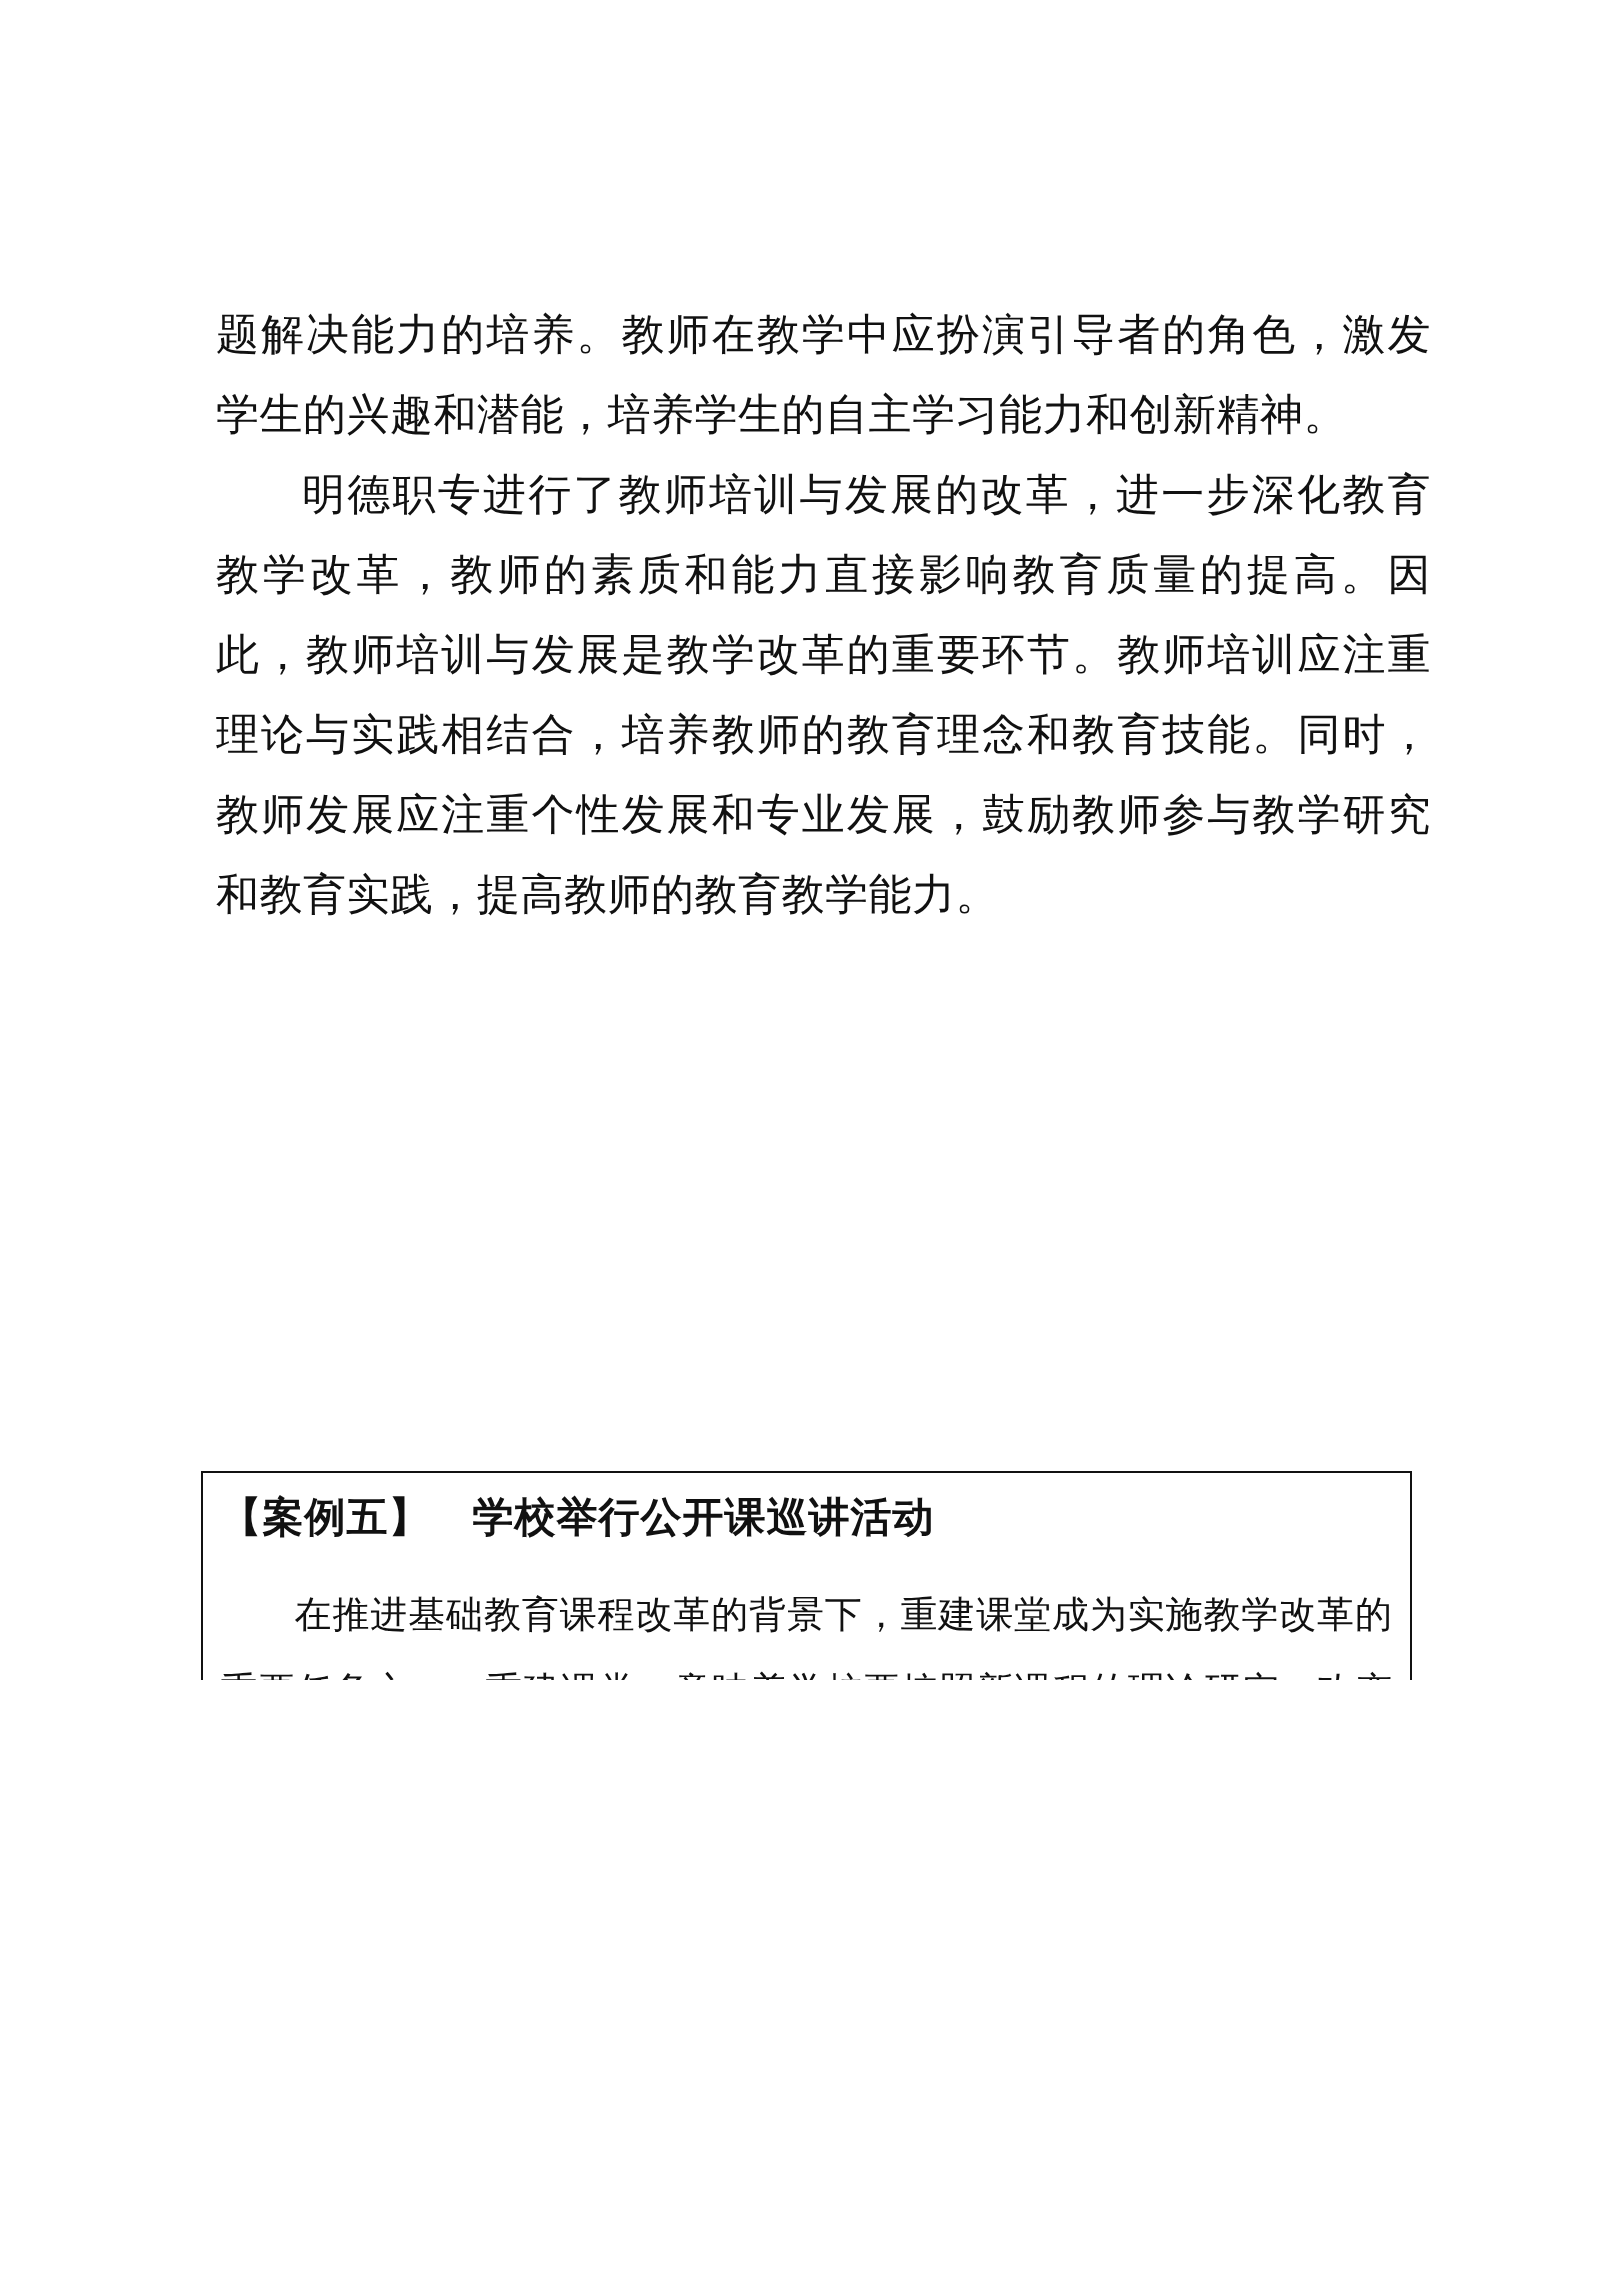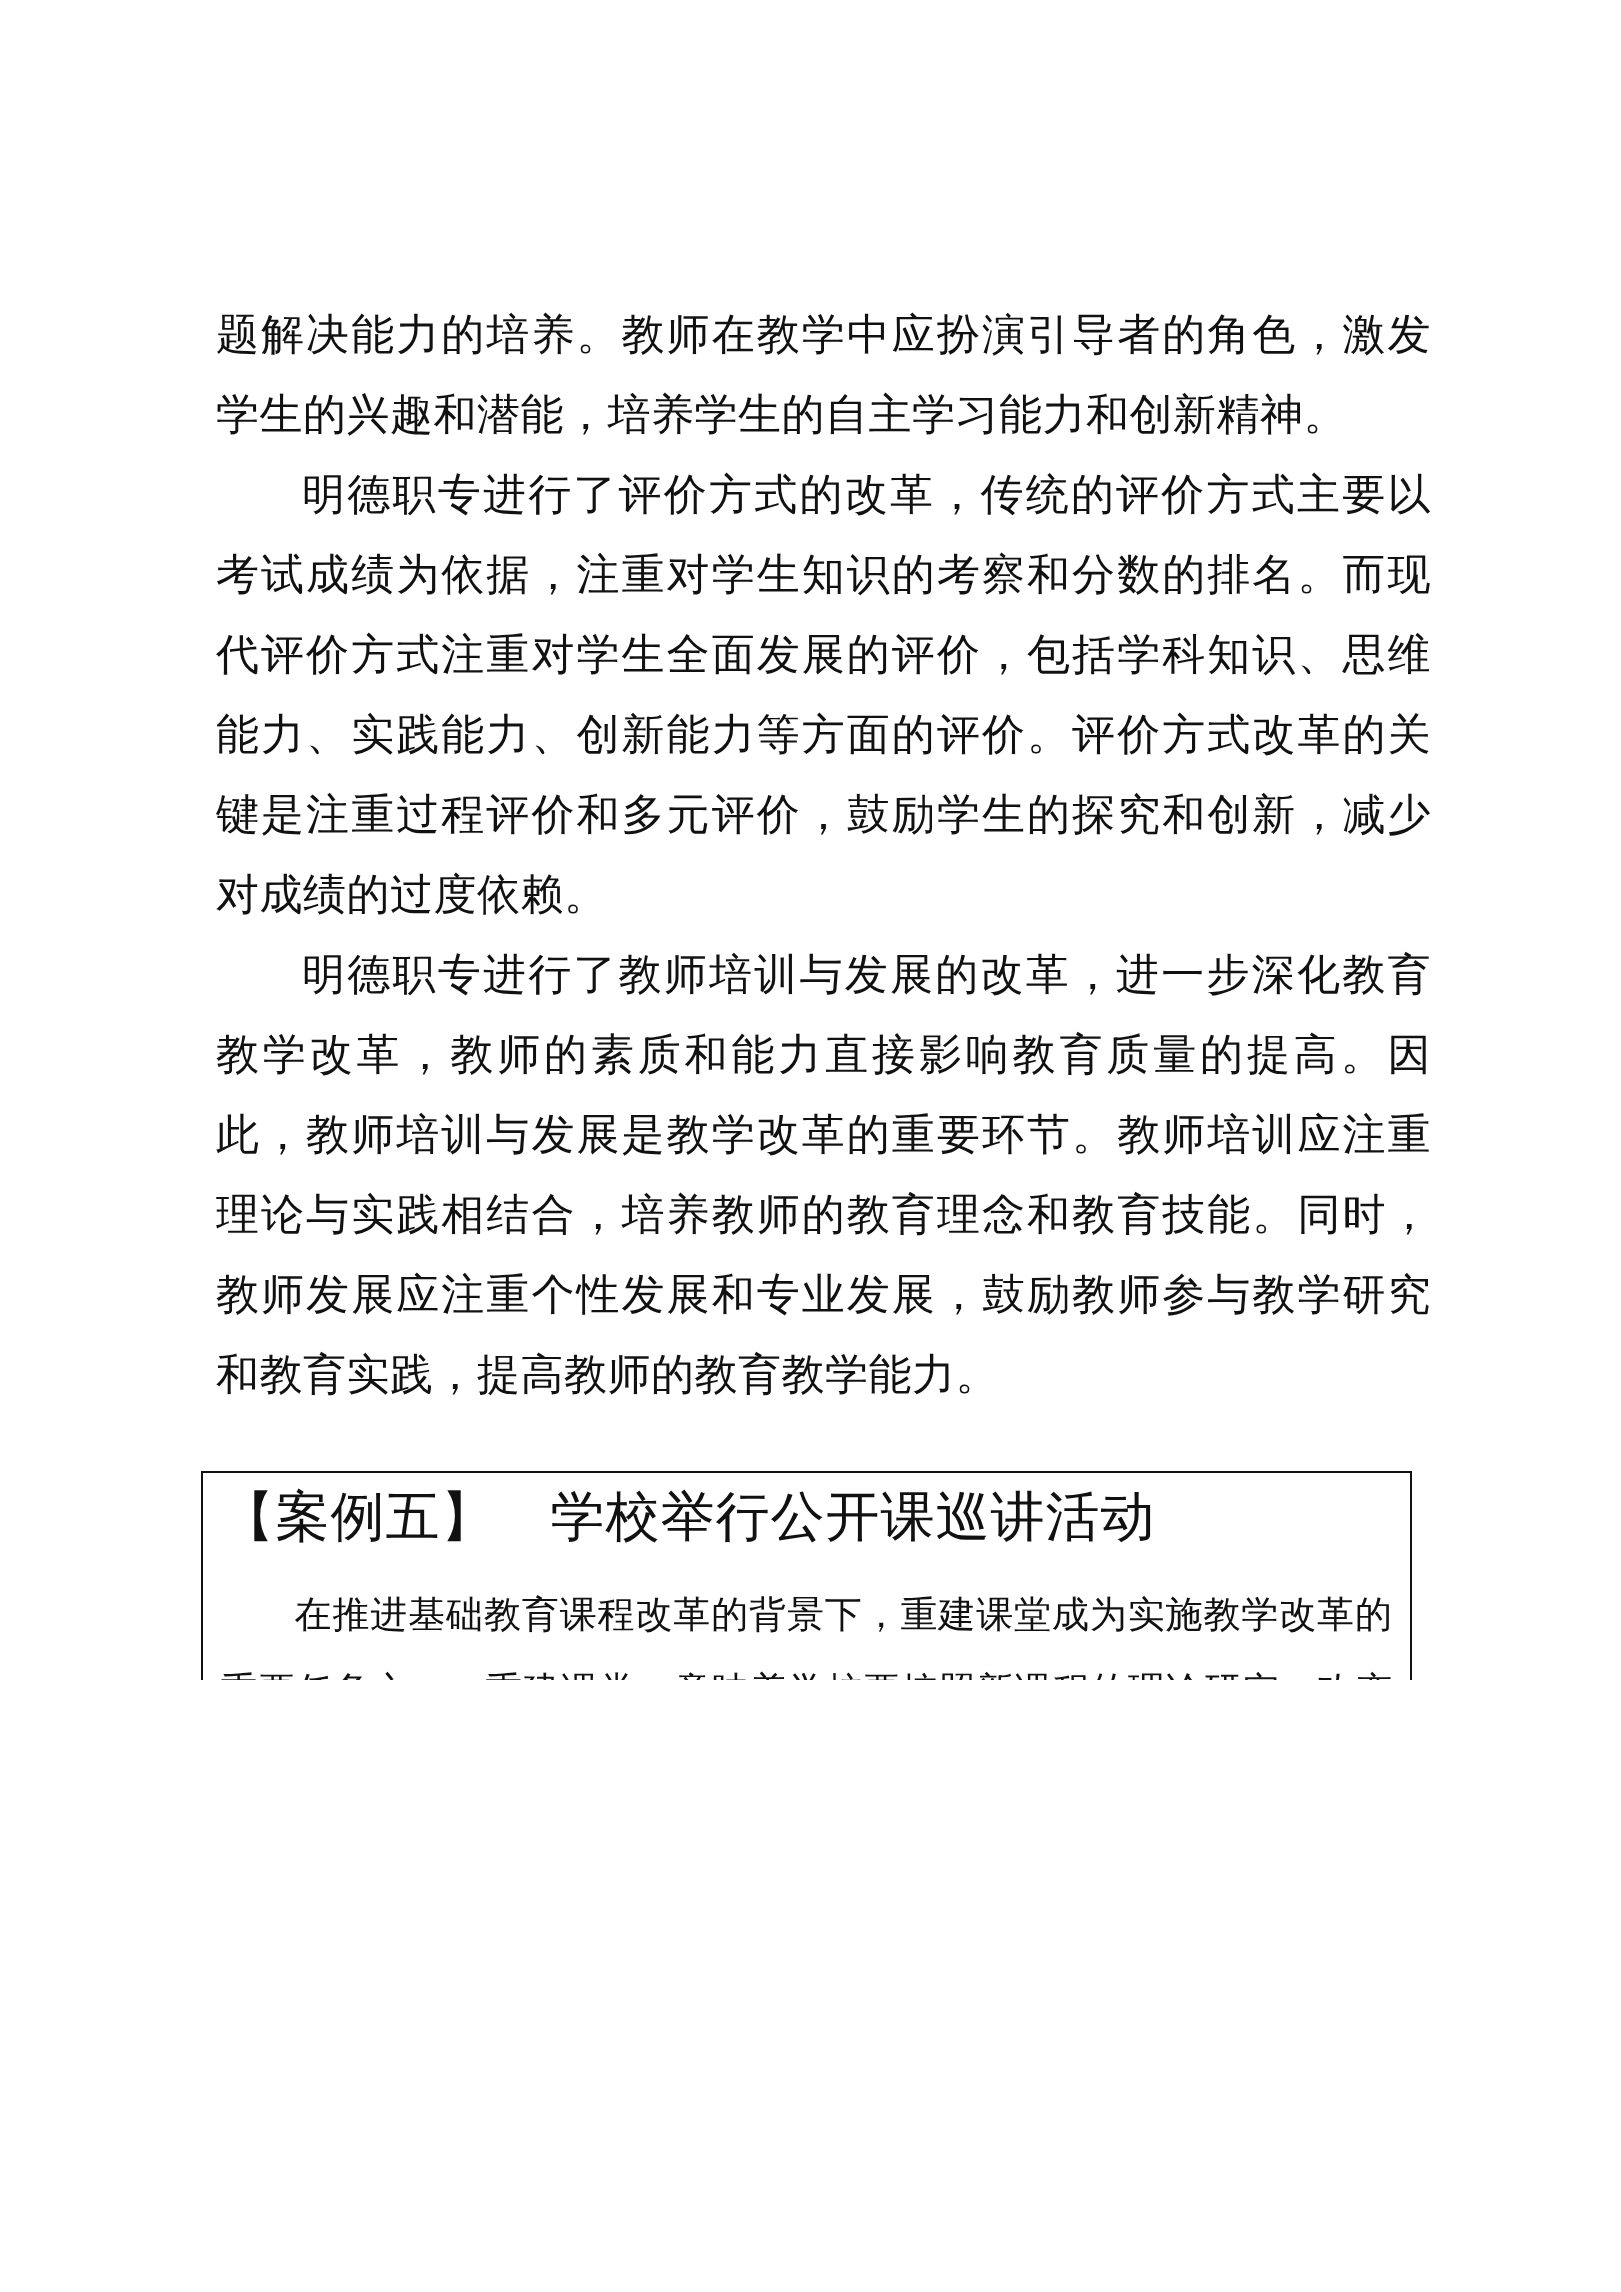--- a/index.html
+++ b/index.html
@@ -41,22 +41,22 @@
     top: 1471px;
     width: 1211px;
     height: 477px;
     box-sizing: border-box;
     border: 2.9px solid #111111;
     padding: 13.7px 17.6px 5.9px 17.6px;
     overflow: hidden;
     background: #ffffff;
   }
   .case-title {
-    font-size: 54px;
-    font-weight: normal;
+    font-size: 41px;
+    font-weight: bold;
     line-height: 61px;
     margin: 0 0 29px 0;
     letter-spacing: 1px;
     white-space: pre;
   }
   .case-body {
     font-size: 37px;
     line-height: 76px;
     margin: 0;
     text-align: justify;
@@ -75,21 +75,20 @@
     font-family: "Liberation Serif", "DejaVu Serif", serif;
   }
 </style>
 </head>
 <body>
 
 <div class="page">
 
   <div class="main-text">
     <p class="para">题解决能力的培养。教师在教学中应扮演引导者的角色，激发学生的兴趣和潜能，培养学生的自主学习能力和创新精神。</p>
-    <p class="para indent">明德职专进行了评价方式的改革，传统的评价方式主要以考试成绩为依据，注重对学生知识的考察和分数的排名。而现代评价方式注重对学生全面发展的评价，包括学科知识、思维能力、实践能力、创新能力等方面的评价。评价方式改革的关键是注重过程评价和多元评价，鼓励学生的探究和创新，减少对成绩的过度依赖。</p>
     <p class="para indent">明德职专进行了教师培训与发展的改革，进一步深化教育教学改革，教师的素质和能力直接影响教育质量的提高。因此，教师培训与发展是教学改革的重要环节。教师培训应注重理论与实践相结合，培养教师的教育理念和教育技能。同时，教师发展应注重个性发展和专业发展，鼓励教师参与教学研究和教育实践，提高教师的教育教学能力。</p>
   </div>
 
   <div class="case-box">
     <p class="case-title">【案例五】　学校举行公开课巡讲活动</p>
     <p class="case-body">在推进基础教育课程改革的背景下，重建课堂成为实施教学改革的重要任务之一。重建课堂，意味着学校要按照新课程的理论研究，改变和重塑教学，意味着教师必须改变以往的思维方式和教学行为，意味着课堂教学应发生一种结构和性质的变化。教师培训应注重理论与实践相结合，进一步深化教育教学改革，进一步推进课堂高效学习，进一步提</p>
   </div>
 
   <div class="page-number">— 20 —</div>
 

